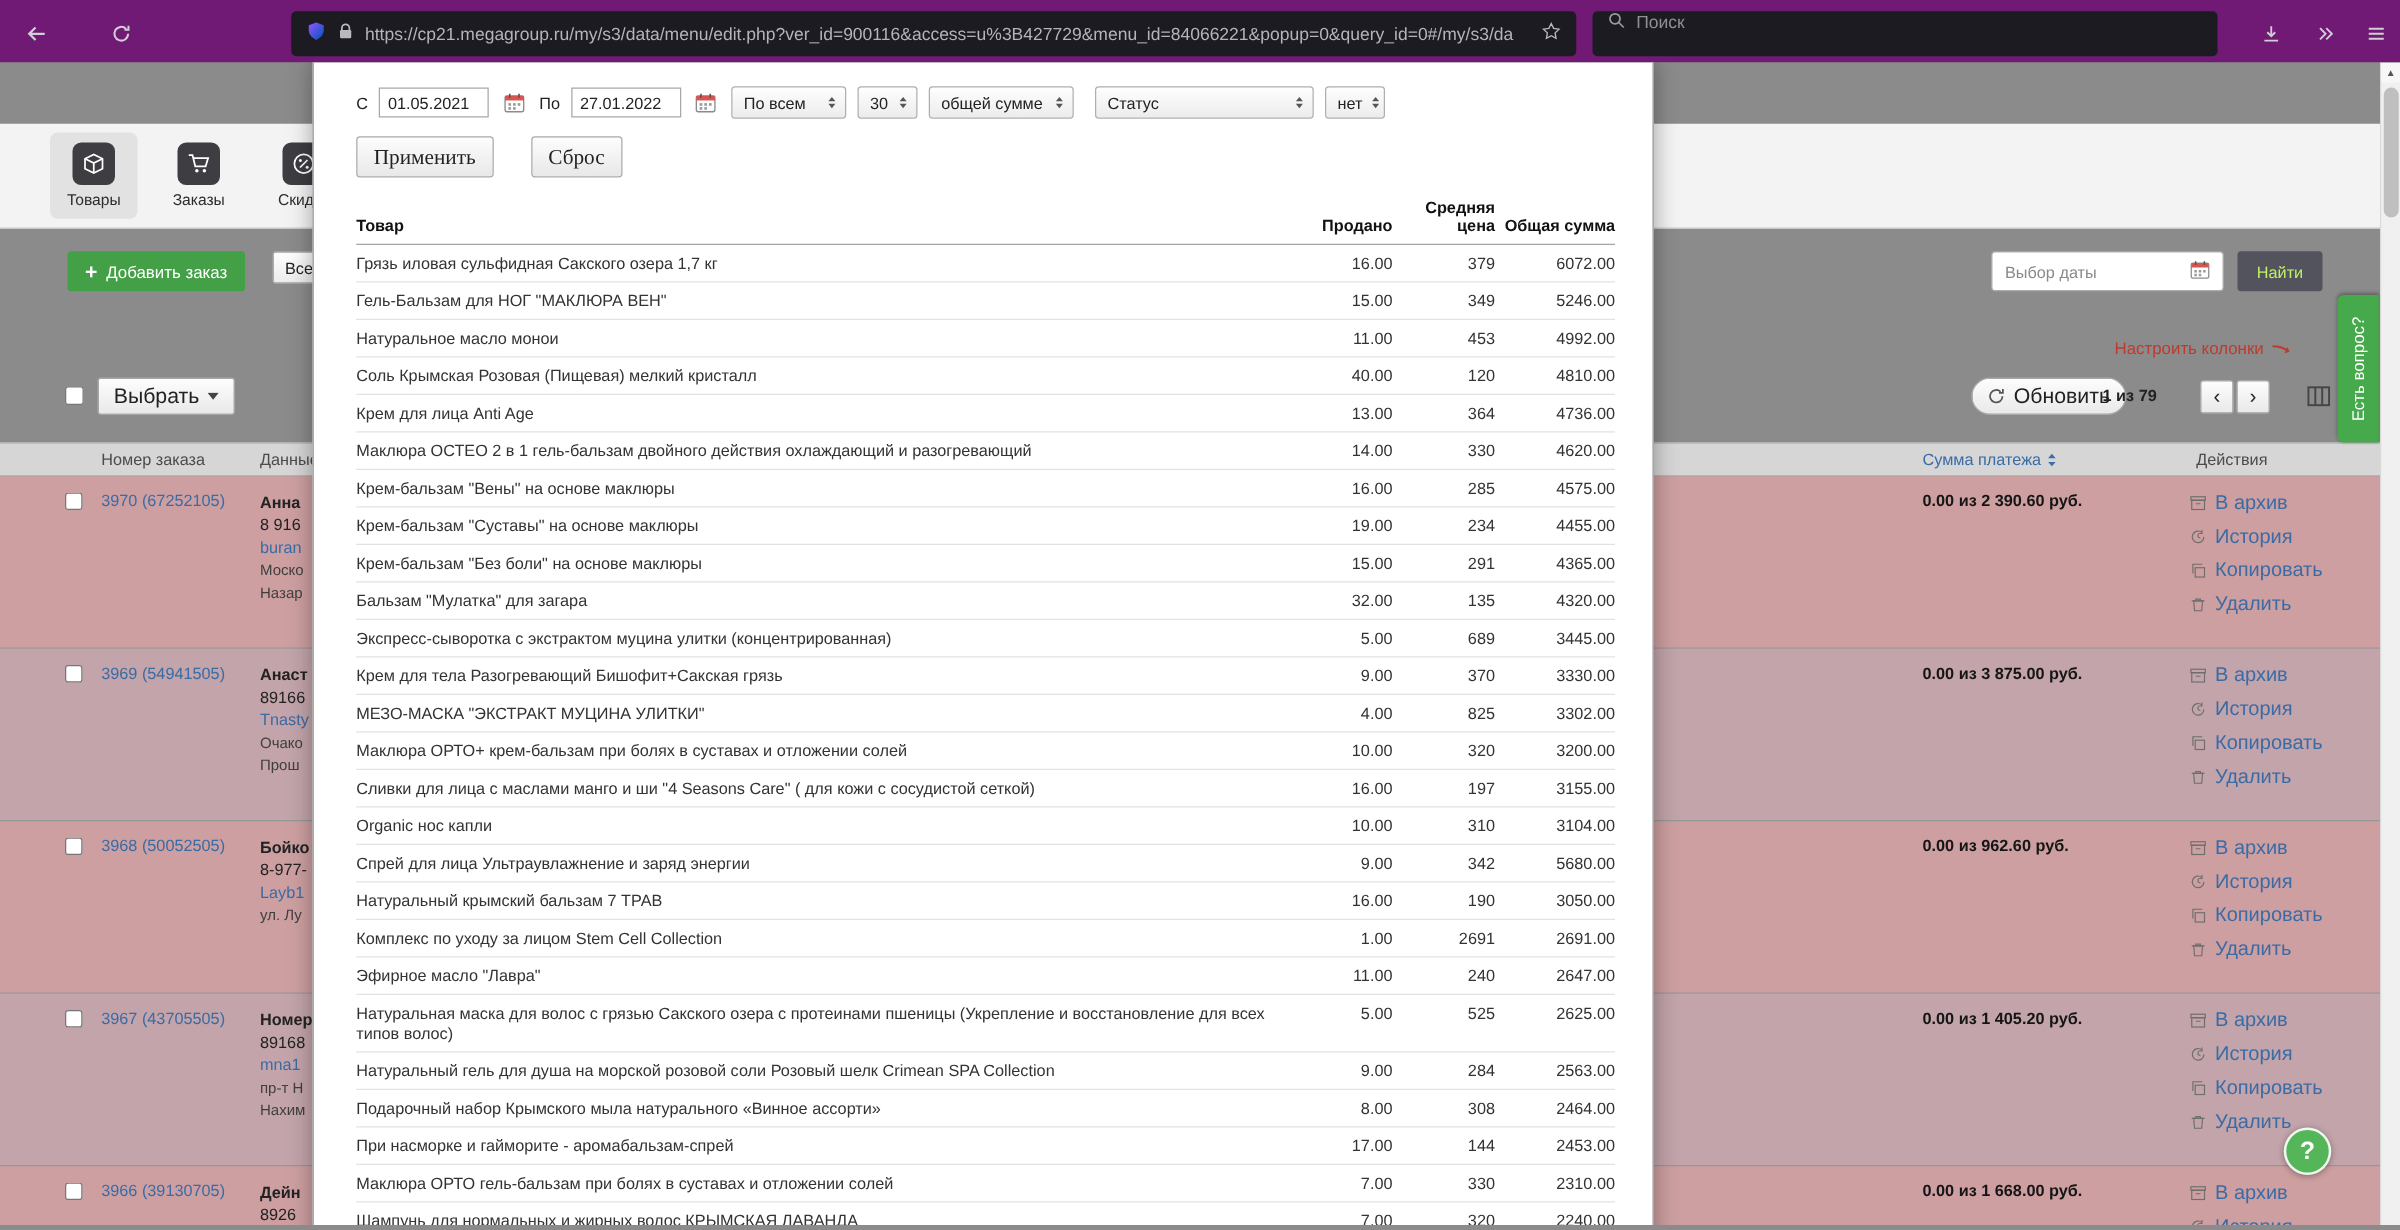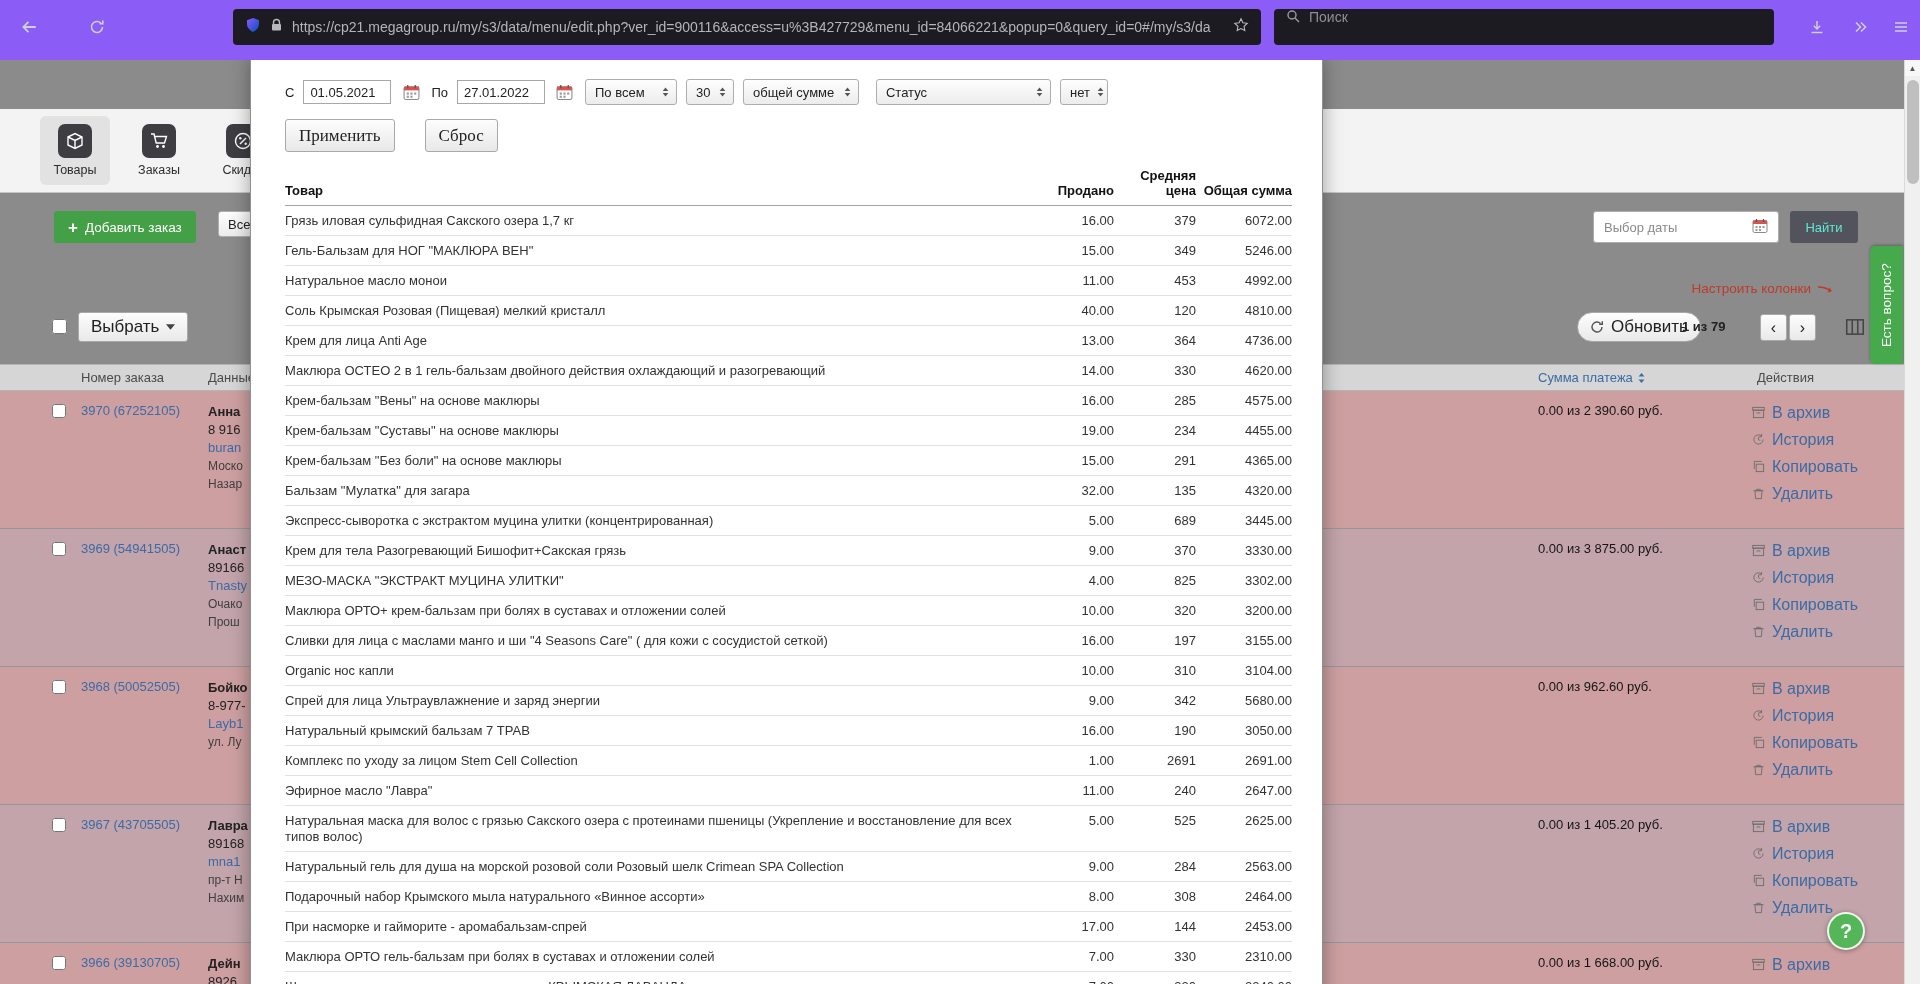--- a/index.html
+++ b/index.html
@@ -1,20 +1,20 @@
 <!DOCTYPE html>
 <html><head>
 <meta charset="utf-8">
 <style>
   * { box-sizing: border-box; margin: 0; padding: 0; }
   html,body { width:1920px; height:984px; overflow:hidden; background:#8b8b8b;
               font-family:"Liberation Sans", sans-serif; }
 
   
-  .chrome { position:relative; width:1920px; height:60px; background:#8b5cf6; }
+  .chrome { position:relative; width:1920px; height:50px; background:#701a75; }
   .cbtn { position:absolute; width:34px; height:34px; top:10px; display:flex;
           align-items:center; justify-content:center; border-radius:4px; cursor:pointer; }
   .c-back{left:12px;} .c-reload{left:80px;} .c-dl{left:1800px;} .c-ovf{left:1843px;} .c-menu{left:1884px;}
   .urlbar { position:absolute; left:233px; top:9px; width:1028px; height:36px; background:#1c1b22;
             border-radius:4px; display:flex; align-items:center; gap:9px; padding:0 12px; }
   .url-text { flex:1; color:#b4b4bc; font-size:14px; white-space:nowrap; overflow:hidden; }
   .searchbar { position:absolute; left:1274px; top:9px; width:500px; height:36px; background:#1c1b22;
                border-radius:4px; display:flex; align-items:flex-start; gap:9px; padding:0 12px;
                color:#8f8f98; font-size:14px; }
 
@@ -36,21 +36,21 @@
              gap:7px; padding:0 14px; background:#43a047; color:#fff; font-size:13.5px; border:none;
              border-radius:3px; cursor:pointer; }
   .btn-add .plus { font-size:17px; font-weight:bold; line-height:1; }
   .sel-all { position:absolute; left:218px; top:151px; width:70px; height:32px; }
   .ginput { position:absolute; height:32px; background:#fff; border:1px solid #adadad; border-radius:3px;
             font-size:13px; color:#333; padding:0 10px; font-family:"Liberation Sans",sans-serif; }
   .inp-search { left:1310px; top:151px; width:274px; }
   .inp-date { left:1593px; top:151px; width:186px; display:flex; align-items:center; }
   .inp-date .ph { flex:1; color:#8a8a8a; font-size:13px; }
   .btn-find { position:absolute; left:1790px; top:151px; width:68px; height:32px; background:#53535e;
-              color:#5eead4; border:none; border-radius:3px; font-size:13px; cursor:pointer; }
+              color:#bef264; border:none; border-radius:3px; font-size:13px; cursor:pointer; }
   .configure { position:absolute; top:221px; right:85px; color:#bf3a2d; font-size:13.5px;
                display:flex; align-items:center; gap:6px; }
 
   
   .cb-main { position:absolute; left:52px; top:259px; width:15px; height:15px; }
   .wbtn { background:linear-gradient(#fdfdfd,#e9e9e9); border:1px solid #a9a9a9; border-radius:3px;
           font-size:17px; color:#222; cursor:pointer; font-family:"Liberation Sans",sans-serif;
           display:inline-flex; align-items:center; justify-content:center; gap:7px; }
   .btn-select { position:absolute; left:78px; top:252px; height:30px; padding:0 12px; }
   .btn-refresh { position:absolute; left:1577px; top:252px; height:30px; padding:0 12px;border-radius:15px; }
@@ -70,21 +70,21 @@
   .oh-actions{left:1757px;}
   .order-row { position:relative; height:138px; border-bottom:1px solid #979797; }
   .order-row.odd { background:#cd9fa1; }
   .order-row.even { background:#c2a4aa; }
   .o-cb { position:absolute; left:52px; top:13px; width:14px; height:14px; }
   .o-num { position:absolute; left:81px; top:12px; font-size:13px; color:#3b6ba5; text-decoration:none; cursor:pointer; }
   .o-data { position:absolute; left:208px; top:12px; font-size:13px; color:#222; line-height:18px; }
   .o-name { font-weight:bold; }
   .o-link { color:#3b6ba5; display:block; text-decoration:none; cursor:pointer; }
   .o-addr { font-size:12px; color:#3f3f3f; }
-  .o-pay { position:absolute; left:1538px; top:12px; font-size:13px; font-weight:normal; color:#151515; }
+  .o-pay { position:absolute; left:1538px; top:12px; font-size:13px; font-weight:bold; color:#151515; }
   .o-actions { position:absolute; left:1752px; top:8px; }
   .action-link { display:flex; align-items:center; gap:7px; height:27px; color:#3b6ba5; font-size:16px;
                  text-decoration:none; cursor:pointer; }
 
   
   .modal { position:absolute; left:250px; top:-6px; width:1073px; height:960px; background:#fff;
            border:1px solid #909090; box-shadow:0 4px 18px rgba(0,0,0,0.35);
            padding:24px 30px 0 34px; }
   .flt-row { display:flex; align-items:center; gap:9px; font-size:13px; color:#222; }
   .date-input { width:88px; height:24px; border:1px solid #a8a8a8; font-size:13px; padding:0 6px;
@@ -445,21 +445,21 @@
               </svg>
               <span>Удалить</span>
             </a>
           </div>
   </div>
 
   <div class="order-row even">
     <input type="checkbox" class="o-cb" style="">
     <a class="o-num">3967 (43705505)</a>
     <div class="o-data">
-      <div class="o-name">Лавра</div>
+      <div class="o-name">Номер</div>
       <div class="o-phone">89168</div>
       <a class="o-link">mna1</a>
       <div class="o-addr">
               <div>пр-т Н</div>
               <div>Нахим</div>
             </div>
     </div>
     <div class="o-pay">0.00 из 1 405.20 руб.</div>
     <div class="o-actions">
             <a class="action-link">

